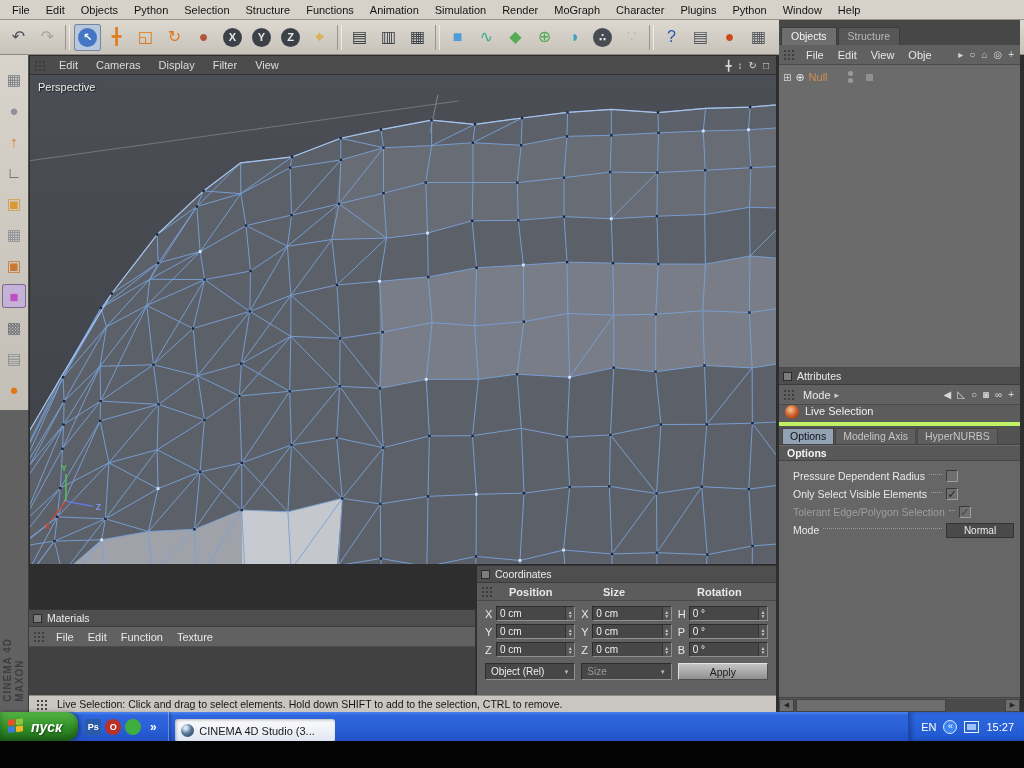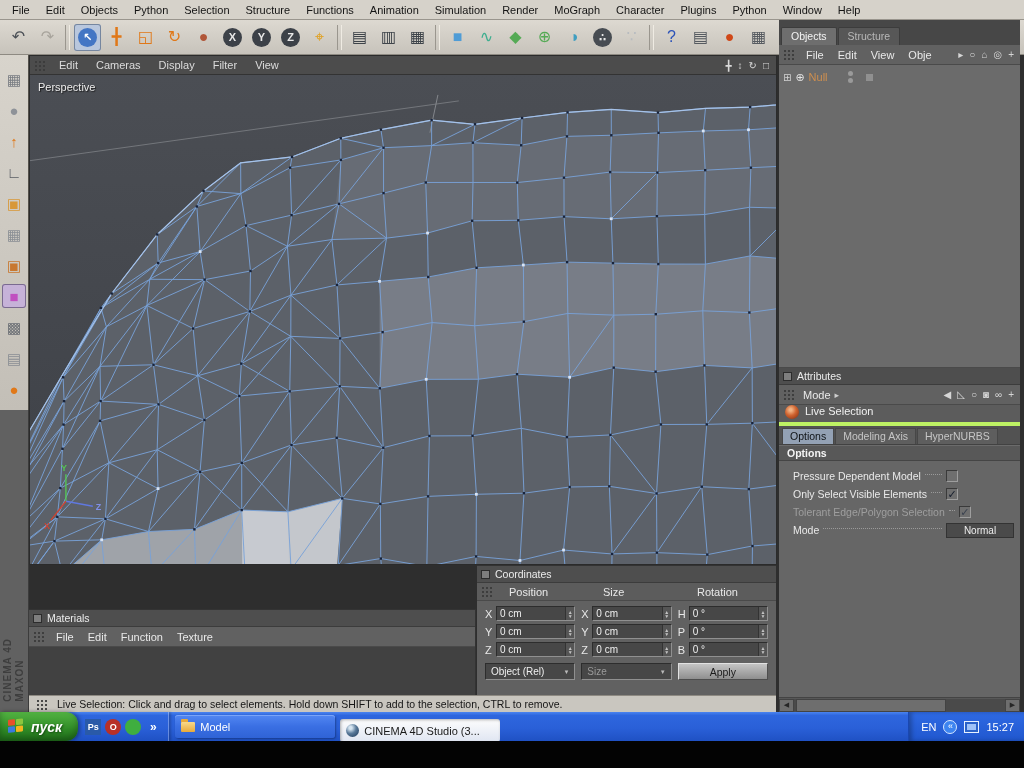--- a/index.html
+++ b/index.html
@@ -44,21 +44,21 @@
 .menu-items{display:flex;}
 .menu-items .mi{padding:0 7px;}
 .rp-menu-icons{margin-left:auto;display:flex;align-items:center;gap:6px;padding-right:6px;color:#d6d6d6;font-size:10px;}
 
 
 .materials-panel{position:absolute;left:29px;top:565px;width:447px;height:130px;background:#616161;border-top:1px solid #333;border-right:1px solid #333;margin-top:44px;}
 .materials-content{height:94px;background:#414141;}
 
 
 .coords-panel{position:absolute;left:477px;top:565px;width:299px;height:130px;background:#616161;border-top:1px solid #333;}
-.coords-header{display:flex;height:18px;align-items:center;background:#5c5c5c;border-bottom:1px solid #4a4a4a;color:#e8e8e8;}
+.coords-header{display:flex;height:18px;align-items:center;background:#5c5c5c;border-bottom:1px solid #4a4a4a;color:#e8e8e8;font-weight:bold;}
 .coords-header .ch{width:94px;padding-left:12px;flex:none;}
 .coords-grid{display:grid;grid-template-columns:1fr 1fr 1fr;column-gap:6px;row-gap:3px;padding:5px 8px 2px 8px;}
 .ccell{display:flex;align-items:center;gap:3px;}
 .clab{width:8px;color:#e8e8e8;flex:none;}
 .cinput{flex:1;height:15px;background:#474747;border-top:1px solid #2d2d2d;border-left:1px solid #2d2d2d;border-bottom:1px solid #909090;border-right:1px solid #909090;color:#efefef;display:flex;align-items:center;padding-left:3px;font-size:10px;}
 .cinput .val{flex:1;}
 .spin{width:9px;height:100%;display:flex;flex-dire;flex-direction:column;align-items:center;justify-content:center;background:#555;border-left:1px solid #333;color:#c4c4c4;flex:none;}
 .spin i{font-style:normal;font-size:5px;line-height:4px;}
 .coords-bottom{display:grid;grid-template-columns:1fr 1fr 1fr;column-gap:6px;padding:4px 8px 0 8px;}
 .dropdown{height:17px;background:#474747;border-top:1px solid #2d2d2d;border-left:1px solid #2d2d2d;border-bottom:1px solid #909090;border-right:1px solid #909090;color:#efefef;display:flex;align-items:center;padding:0 5px;font-size:10px;}
@@ -759,21 +759,21 @@
       <span>Live Selection</span>
     </div>
     <div class="attr-tabs">
         <div class="attr-tab active">Options</div>
         <div class="attr-tab">Modeling Axis</div>
         <div class="attr-tab">HyperNURBS</div>
       </div>
     <div class="attr-section">Options</div>
     <div class="attr-fields">
         <div class="afield">
-          <span class="alabel">Pressure Dependent Model</span>
+          <span class="alabel">Pressure Dependent Radius</span>
           <span class="leader"></span>
           <span class="actl">
             <span class="checkbox"></span>
           </span>
         </div>
         <div class="afield">
           <span class="alabel">Only Select Visible Elements</span>
           <span class="leader"></span>
           <span class="actl">
             <span class="checkbox">✓</span>
@@ -816,24 +816,20 @@
         </span>
       <span>пуск</span>
     </div>
     <div class="quicklaunch">
         <span class="ql-icon" style="background: rgb(42, 90, 168);">Ps</span>
         <span class="ql-icon" style="background: rgb(184, 48, 40); border-radius: 50%;">O</span>
         <span class="ql-icon" style="background: rgb(63, 174, 63); border-radius: 50%;"></span>
         <span class="ql-icon" style="font-size: 12px;">»</span>
       </div>
     <div class="tasks">
-        <div class="task-btn">
-          <span class="folder"></span>
-          <span class="task-label">Model</span>
-        </div>
         <div class="task-btn light">
           <span class="c4dicon"></span>
           <span class="task-label">CINEMA 4D Studio (3...</span>
         </div>
       </div>
     <div class="tray">
       <span class="tray-lang">EN</span>
       <span class="tray-circle">«</span>
       <span class="tray-display"></span>
       <span class="tray-clock">15:27</span>

